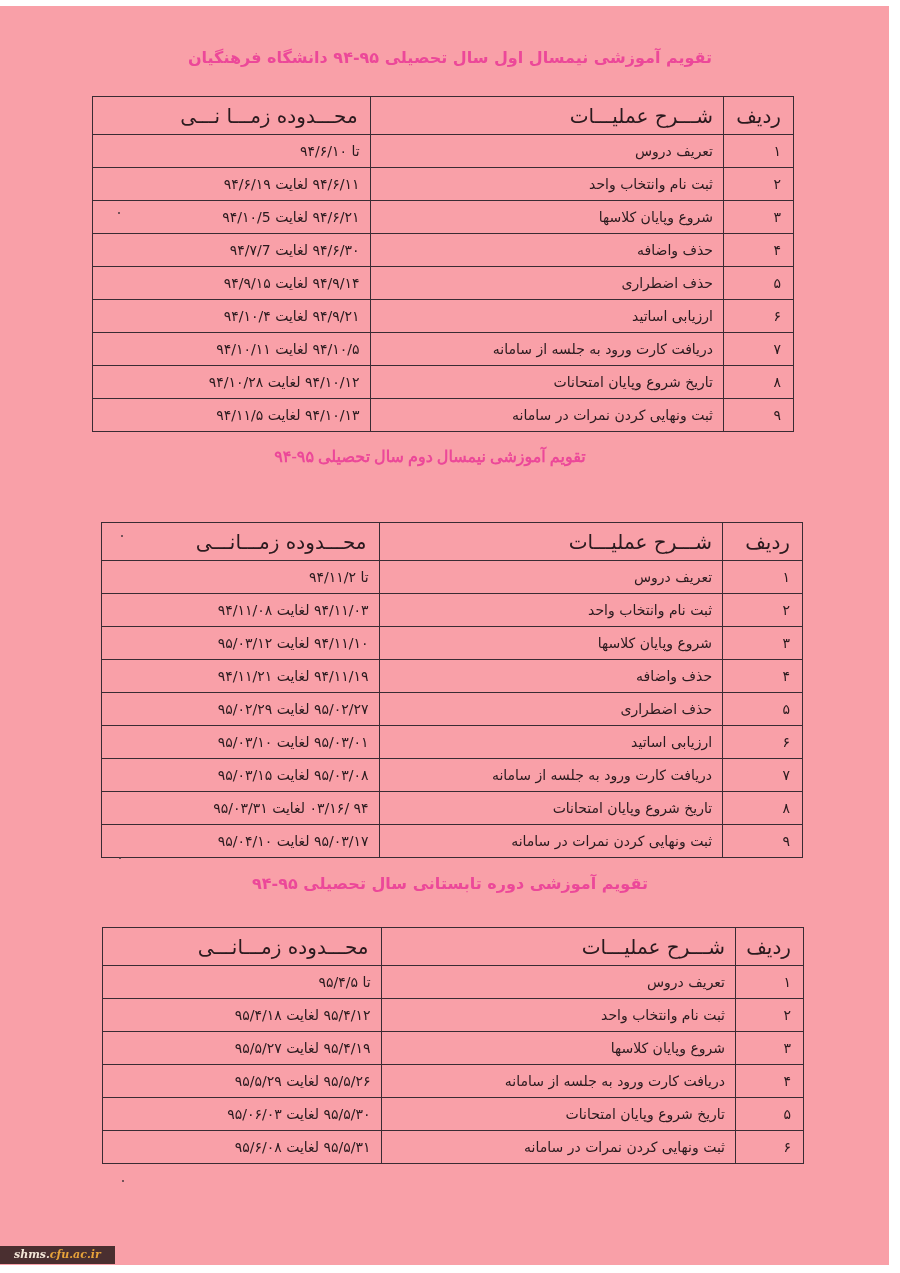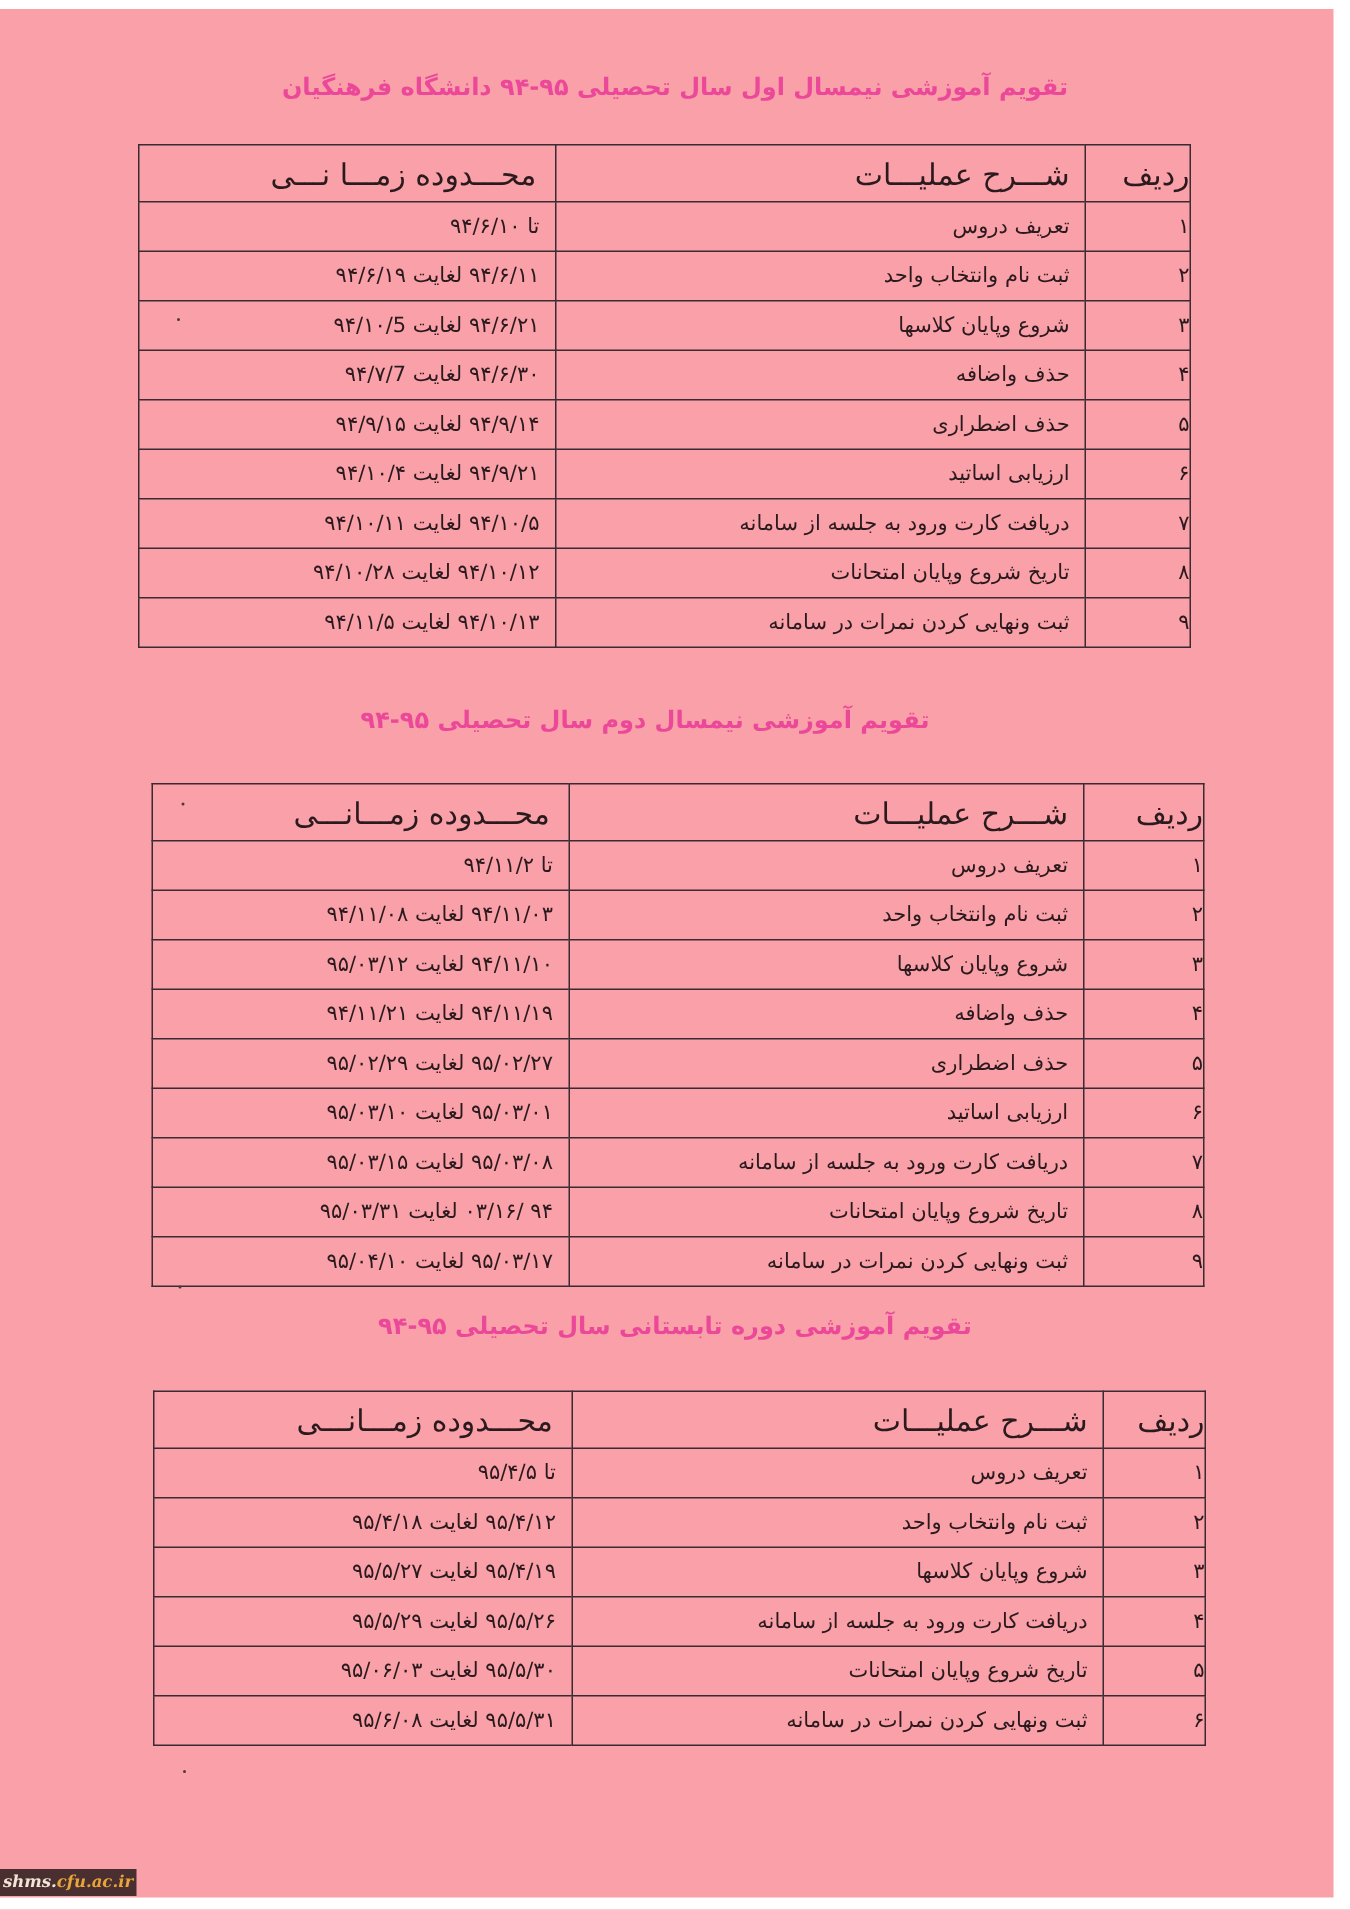--- a/index.html
+++ b/index.html
@@ -22,26 +22,26 @@
     position: absolute; border-collapse: collapse; direction: rtl;
     font-size: 14px;
   }
   table.cal td {
     border: 1.3px solid #3a2b33;
     padding: 0 10px;
     height: 33px; box-sizing: border-box;
     white-space: nowrap; text-align: right; vertical-align: middle;
   }
   table.cal tr.head td { height: 38px; font-size: 20px; }
-  table.cal td.row-num { text-align: right; padding-right: 0; }
+  table.cal td.row-num { text-align: right; padding-right: 12px; }
   table.cal tr.head td.col-range { text-align: right; padding-right: 12px; }
   .t3 tr.head td.col-range { text-align: center; }
   .dot { position: absolute; width: 2px; height: 2px; background: #4a3a40; border-radius: 50%; }
   .watermark {
-    position: absolute; left: 0; top: 1246px; height: 18px; padding: 0 2px;
+    position: absolute; left: 0; top: 1246px; height: 18px; padding: 0 14px;
     background: #4a2f30; color: #f3e6d8;
     font-family: "DejaVu Serif", serif; font-style: italic; font-weight: bold;
     font-size: 11px; line-height: 18px;
   }
   .watermark .domain { color: #e8a33a; }
 </style>
 </head>
 <body>
 
 <div class="page"></div>
@@ -101,21 +101,21 @@
         <td>۹۴/۱۰/۱۲ لغایت ۹۴/۱۰/۲۸</td>
       </tr>
   <tr>
         <td class="row-num">۹</td>
         <td>ثبت ونهایی کردن نمرات در سامانه</td>
         <td>۹۴/۱۰/۱۳ لغایت ۹۴/۱۱/۵</td>
       </tr>
 </tbody>
   </table>
 
-<div class="title" style="left:200px; top:470px; width:460px;">تقویم آموزشی نیمسال دوم  سال تحصیلی ۹۵-۹۴</div>
+<div class="title" style="left:200px; top:447px; width:460px;font-family:Liberation Serif, serif;">تقویم آموزشی نیمسال دوم  سال تحصیلی ۹۵-۹۴</div>
 
 <table class="cal t2" style="left:101px; top:522px; width:702px;">
   <colgroup>
       <col style="width:80px">
       <col style="width:344px">
       <col style="width:278px">
     </colgroup>
   <tbody>
       <tr class="head">
     <td class="row-num">ردیف</td>

